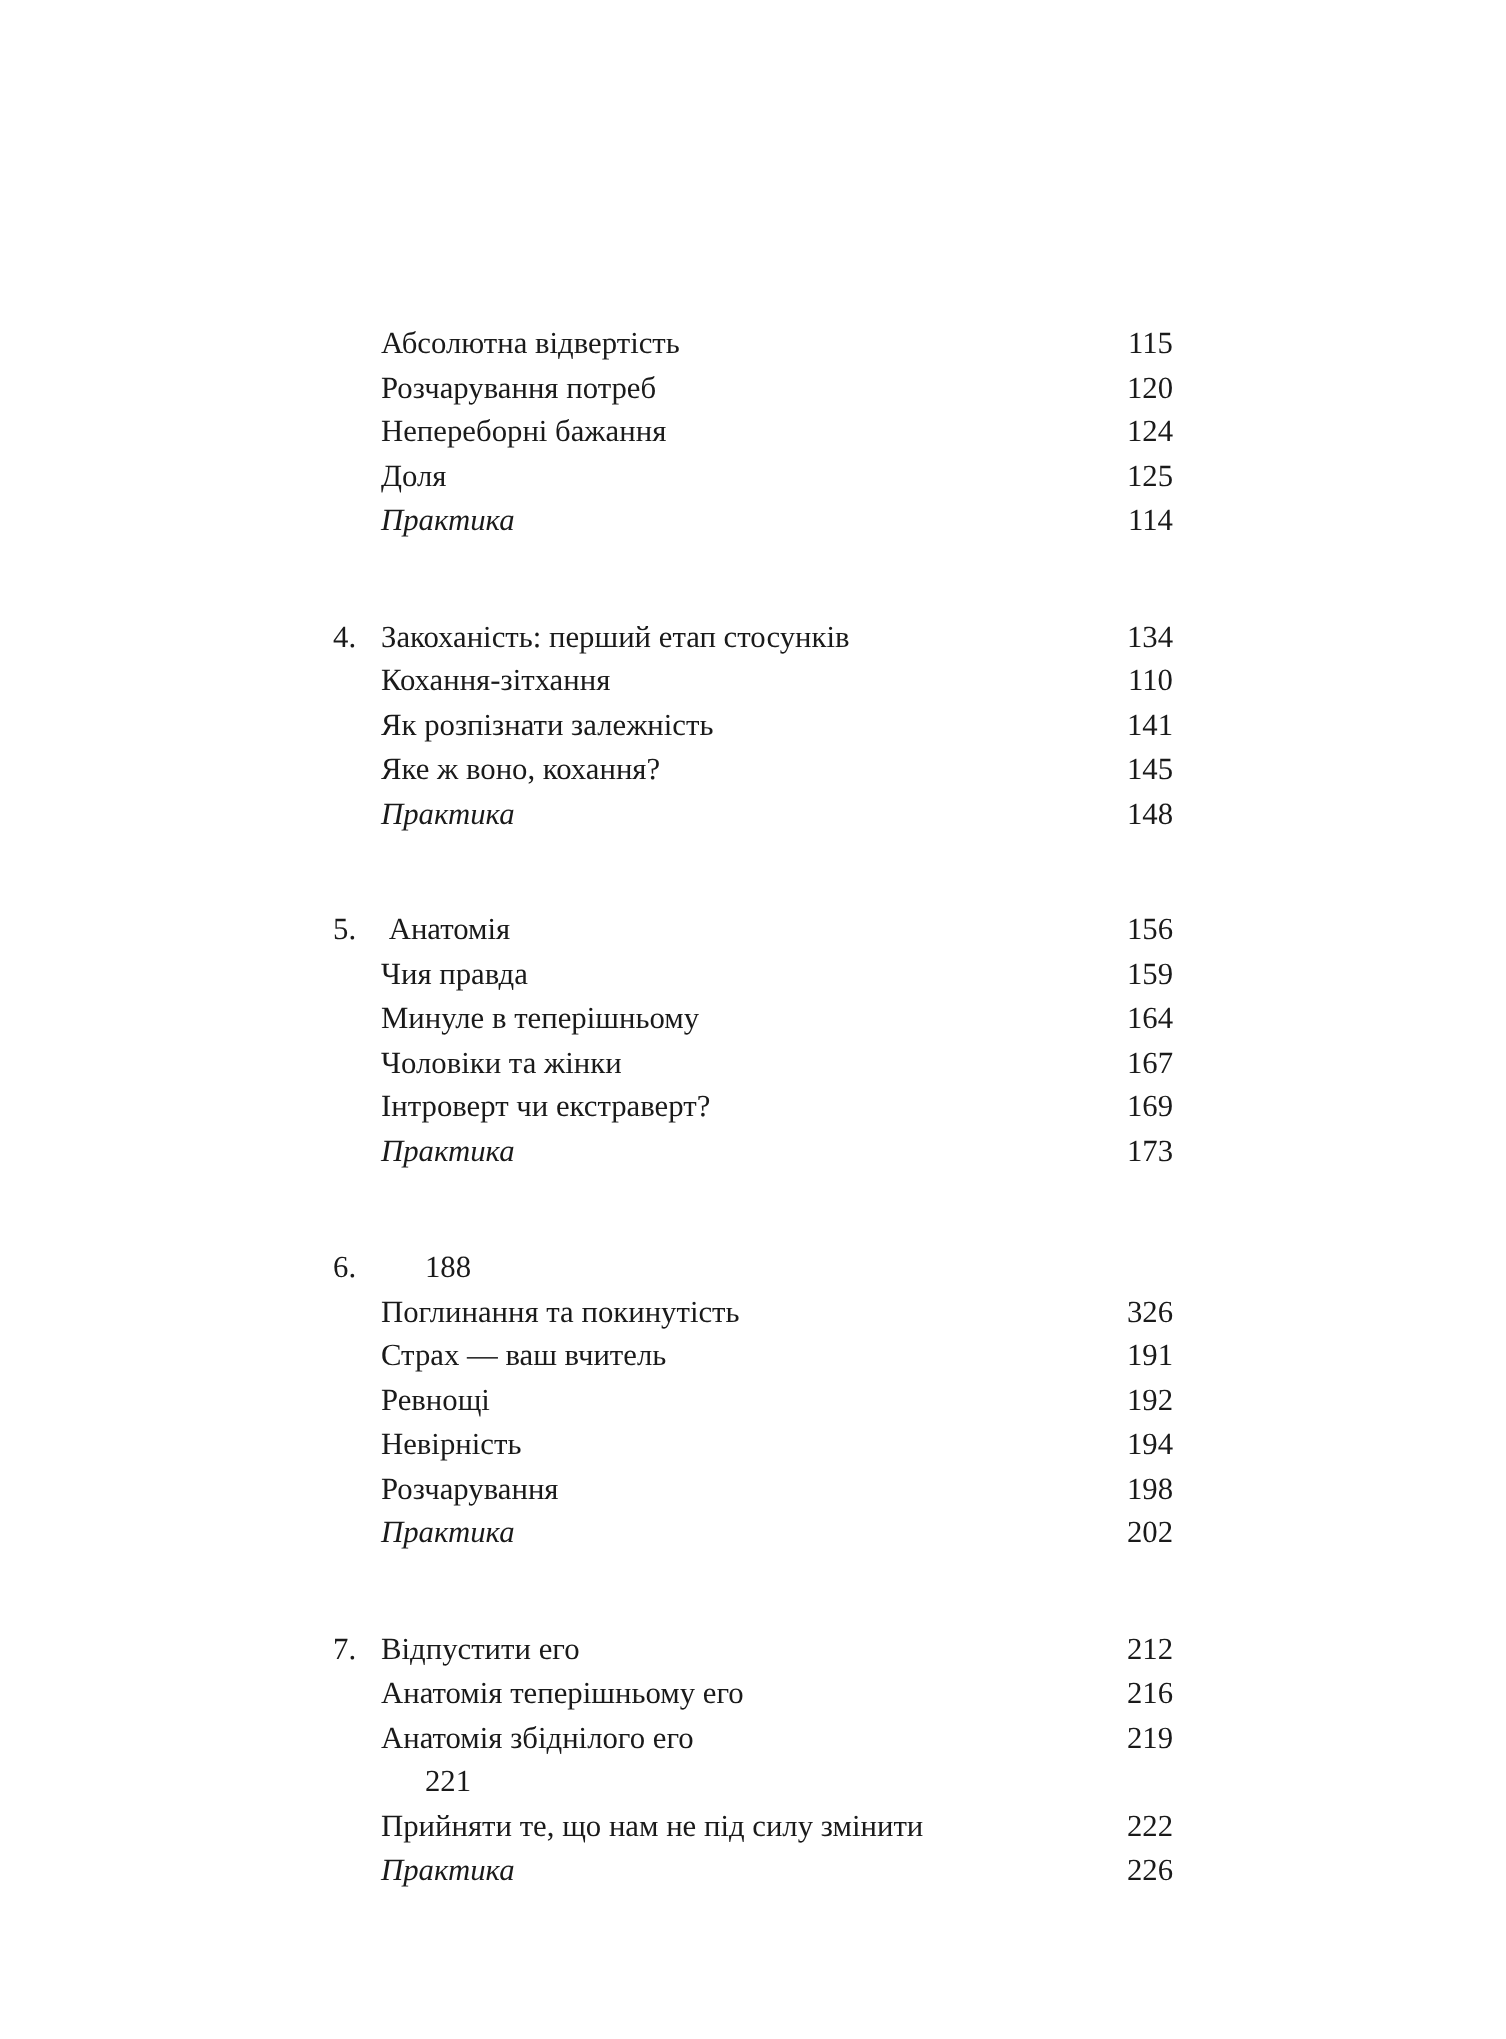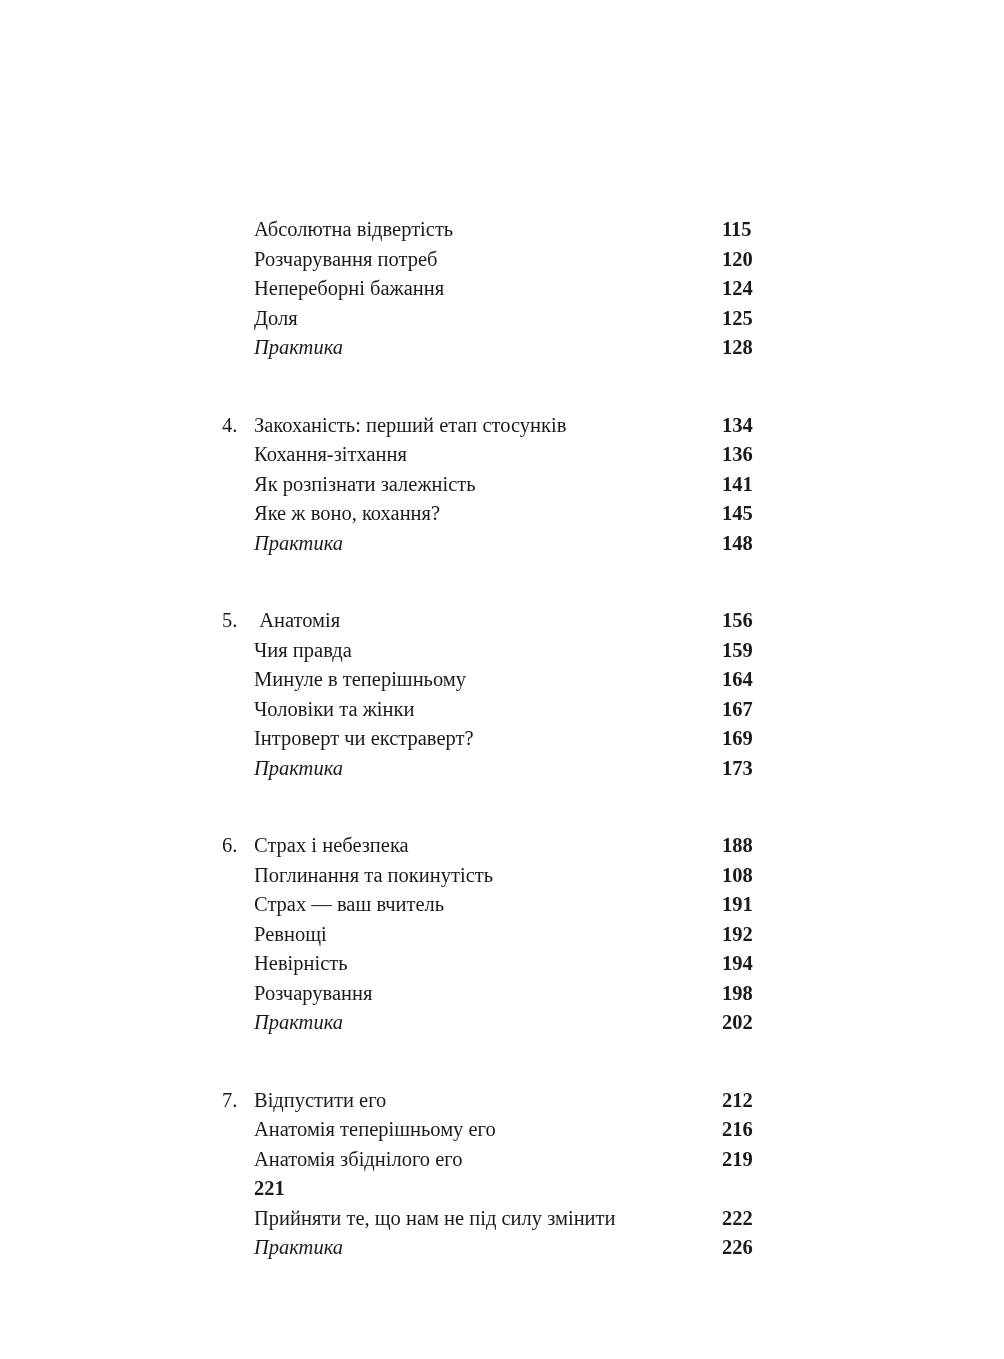--- a/index.html
+++ b/index.html
@@ -43,22 +43,22 @@
     flex: 0 0 32px;
     text-align: left;
     font-size: 20.5px;
   }
   .title {
     flex: 1 1 auto;
     white-space: nowrap;
   }
   .page-no {
     flex: 0 0 60px;
+    text-align: right;
     font-size: 20.5px;
-    font-weight: bold;
   }
   .entry.chapter .title {
   }
   .entry.practice .title {
     font-style: italic;
   }
   .entry.sub .num {
     visibility: hidden;
   }
   .sp {
@@ -87,33 +87,33 @@
           <span class="page-no">124</span>
         </div>
         <div class="entry sub">
           <span class="num"></span>
           <span class="title sp">Доля</span>
           <span class="page-no">125</span>
         </div>
         <div class="entry practice">
           <span class="num"></span>
           <span class="title sp">Практика</span>
-          <span class="page-no">128</span>
+          <span class="page-no">114</span>
         </div>
       </div>
       <div class="group">
         <div class="entry chapter">
           <span class="num">4.</span>
           <span class="title sp">Закоханість: перший етап стосунків</span>
           <span class="page-no">134</span>
         </div>
         <div class="entry sub">
           <span class="num"></span>
           <span class="title sp">Кохання-зітхання</span>
-          <span class="page-no">136</span>
+          <span class="page-no">110</span>
         </div>
         <div class="entry sub">
           <span class="num"></span>
           <span class="title sp">Як розпізнати залежність</span>
           <span class="page-no">141</span>
         </div>
         <div class="entry sub">
           <span class="num"></span>
           <span class="title sp">Яке ж воно, кохання?</span>
           <span class="page-no">145</span>
@@ -152,27 +152,26 @@
         </div>
         <div class="entry practice">
           <span class="num"></span>
           <span class="title sp">Практика</span>
           <span class="page-no">173</span>
         </div>
       </div>
       <div class="group">
         <div class="entry chapter">
           <span class="num">6.</span>
-          <span class="title sp">Страх і небезпека</span>
           <span class="page-no">188</span>
         </div>
         <div class="entry sub">
           <span class="num"></span>
           <span class="title sp">Поглинання та покинутість</span>
-          <span class="page-no">108</span>
+          <span class="page-no">326</span>
         </div>
         <div class="entry sub">
           <span class="num"></span>
           <span class="title sp">Страх — ваш вчитель</span>
           <span class="page-no">191</span>
         </div>
         <div class="entry sub">
           <span class="num"></span>
           <span class="title sp">Ревнощі</span>
           <span class="page-no">192</span>

